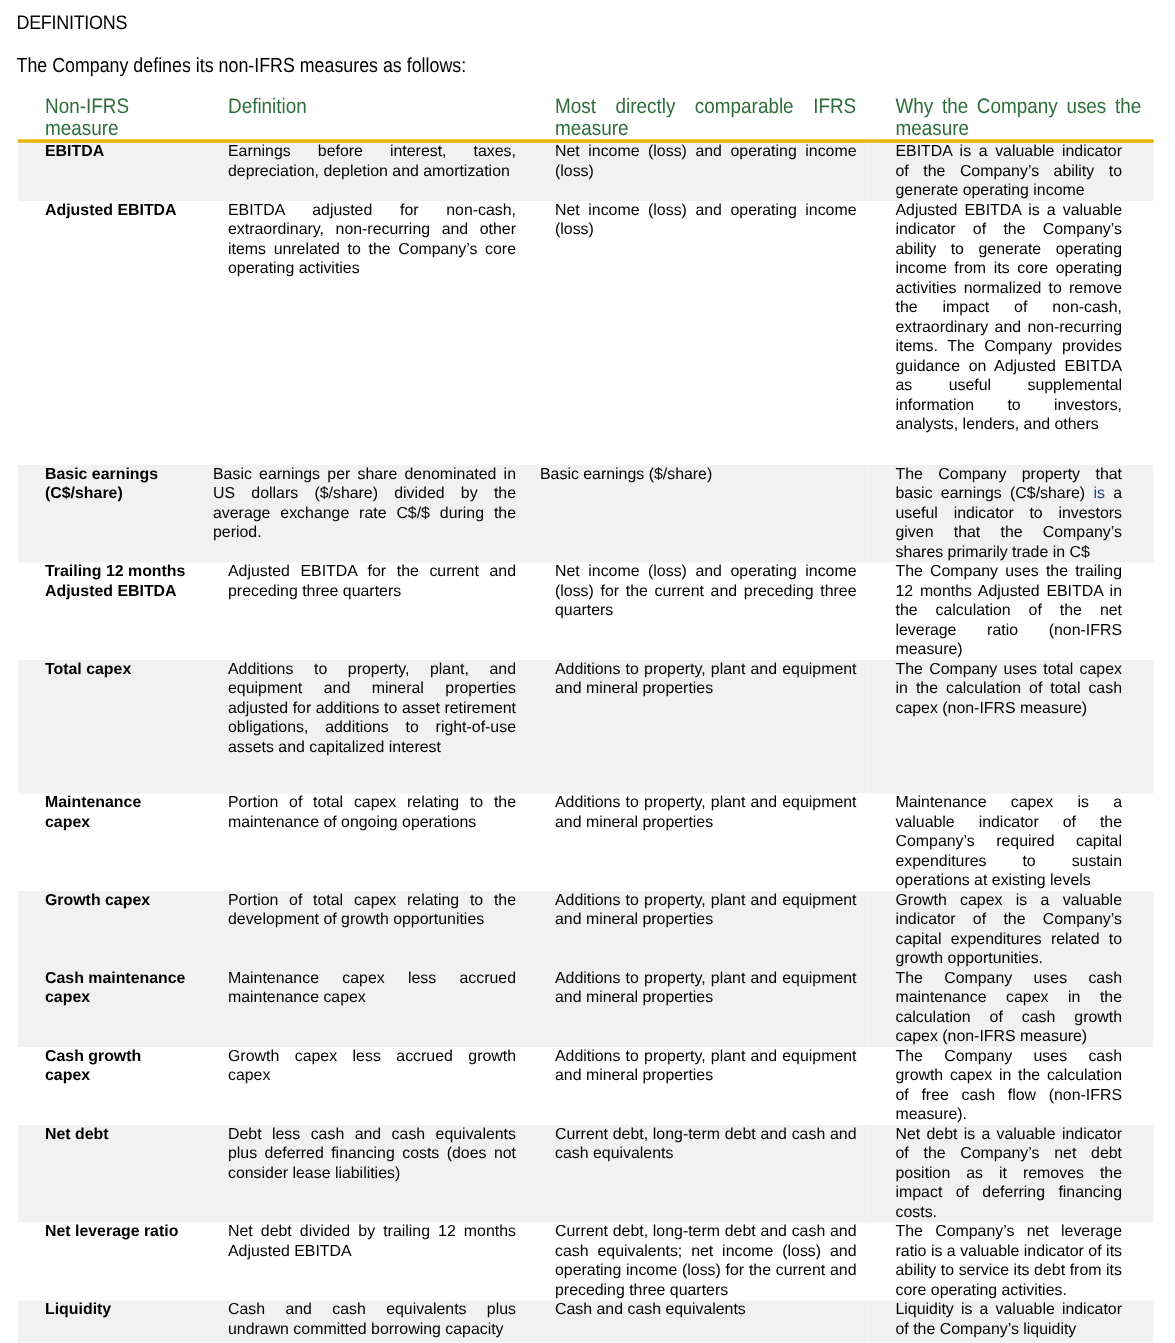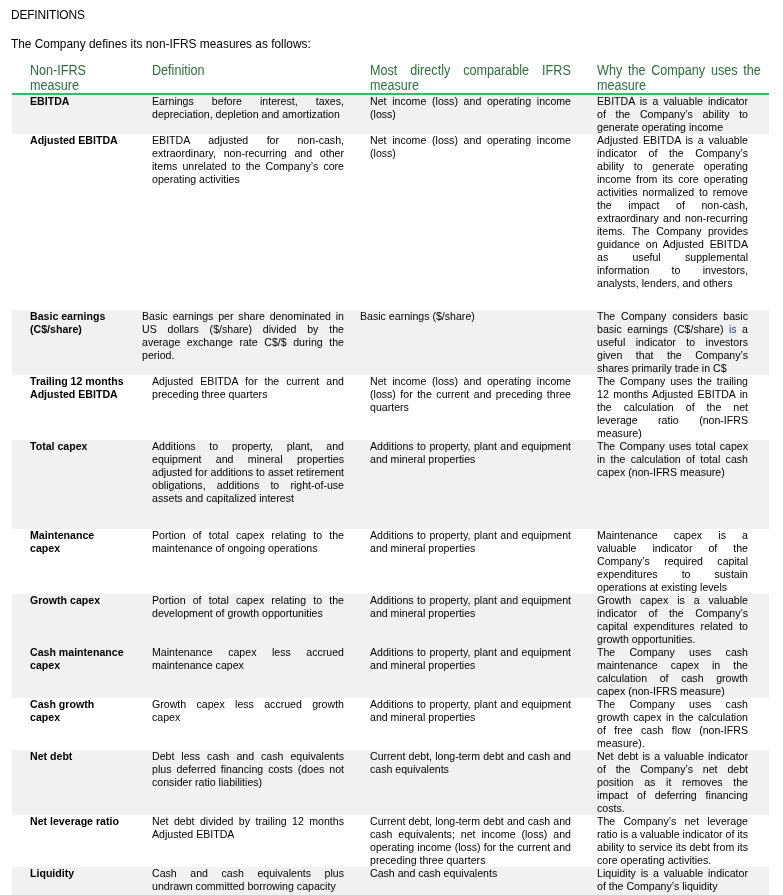--- a/index.html
+++ b/index.html
@@ -32,21 +32,21 @@
   col.c4 { width: 190px; }
   th {
     color: #2e6e3c;
     font-weight: normal;
     font-size: 14px;
     text-align: justify;
     text-align-last: left;
     vertical-align: top;
     padding: 2px 8px 0 18px;
     line-height: 15px;
-    border-bottom: 2px solid #22c55e;
+    border-bottom: 2px solid #eab308;
   }
   th .t { display: inline-block; transform: scaleX(0.9); transform-origin: left; width: 111%; }
   th:nth-child(2), th:nth-child(3), th:nth-child(4) { padding-left: 18px; margin-top: 16px; }
   td {
     font-size: 10.6px;
     line-height: 13px;
     vertical-align: top;
     padding: 0 8px 0 18px;
     text-align: justify;
     text-align-last: left;
@@ -89,21 +89,21 @@
     <tr style="height:176px">
       <td class="name">Adjusted EBITDA</td>
       <td class="def">EBITDA adjusted for non-cash, extraordinary, non-recurring and other items unrelated to the Company’s core operating activities</td>
       <td class="cmp">Net income (loss) and operating income (loss)</td>
       <td class="why">Adjusted EBITDA is a valuable indicator of the Company’s ability to generate operating income from its core operating activities normalized to remove the impact of non-cash, extraordinary and non-recurring items. The Company provides guidance on Adjusted EBITDA as useful supplemental information to investors, analysts, lenders, and others</td>
     </tr>
     <tr class="shaded shift" style="height:65px">
       <td class="name">Basic earnings (C$/share)</td>
       <td class="def">Basic earnings per share denominated in US dollars ($/share) divided by the average exchange rate C$/$ during the period.</td>
       <td class="cmp">Basic earnings ($/share)</td>
-      <td class="why"><span>The Company considers basic basic earnings (C$/share) </span><span class="blue-underline">is</span><span> a useful indicator to investors given that the Company’s shares primarily trade in C$</span></td>
+      <td class="why"><span>The Company property that basic earnings (C$/share) </span><span class="blue-underline">is</span><span> a useful indicator to investors given that the Company’s shares primarily trade in C$</span></td>
     </tr>
     <tr style="height:52px">
       <td class="name">Trailing 12 months Adjusted EBITDA</td>
       <td class="def">Adjusted EBITDA for the current and preceding three quarters</td>
       <td class="cmp">Net income (loss) and operating income (loss) for the current and preceding three quarters</td>
       <td class="why">The Company uses the trailing 12 months Adjusted EBITDA in the calculation of the net leverage ratio (non-IFRS measure)</td>
     </tr>
     <tr class="shaded" style="height:89px">
       <td class="name">Total capex</td>
       <td class="def">Additions to property, plant, and equipment and mineral properties adjusted for additions to asset retirement obligations, additions to right-of-use assets and capitalized interest</td>
@@ -129,21 +129,21 @@
       <td class="why">The Company uses cash maintenance capex in the calculation of cash growth capex (non-IFRS measure)</td>
     </tr>
     <tr style="height:38px">
       <td class="name">Cash growth capex</td>
       <td class="def">Growth capex less accrued growth capex</td>
       <td class="cmp">Additions to property, plant and equipment and mineral properties</td>
       <td class="why">The Company uses cash growth capex in the calculation of free cash flow (non-IFRS measure).</td>
     </tr>
     <tr class="shaded" style="height:52px">
       <td class="name">Net debt</td>
-      <td class="def">Debt less cash and cash equivalents plus deferred financing costs (does not consider ratio liabilities)</td>
+      <td class="def">Debt less cash and cash equivalents plus deferred financing costs (does not consider lease liabilities)</td>
       <td class="cmp">Current debt, long-term debt and cash and cash equivalents</td>
       <td class="why">Net debt is a valuable indicator of the Company’s net debt position as it removes the impact of deferring financing costs.</td>
     </tr>
     <tr style="height:52px">
       <td class="name">Net leverage ratio</td>
       <td class="def">Net debt divided by trailing 12 months Adjusted EBITDA</td>
       <td class="cmp">Current debt, long-term debt and cash and cash equivalents; net income (loss) and operating income (loss) for the current and preceding three quarters</td>
       <td class="why">The Company’s net leverage ratio is a valuable indicator of its ability to service its debt from its core operating activities.</td>
     </tr>
     <tr class="shaded" style="height:42px">

